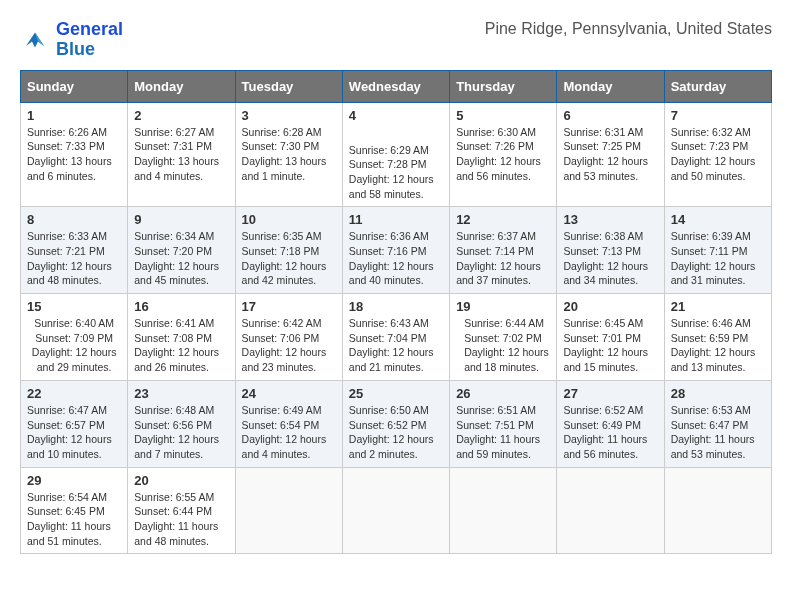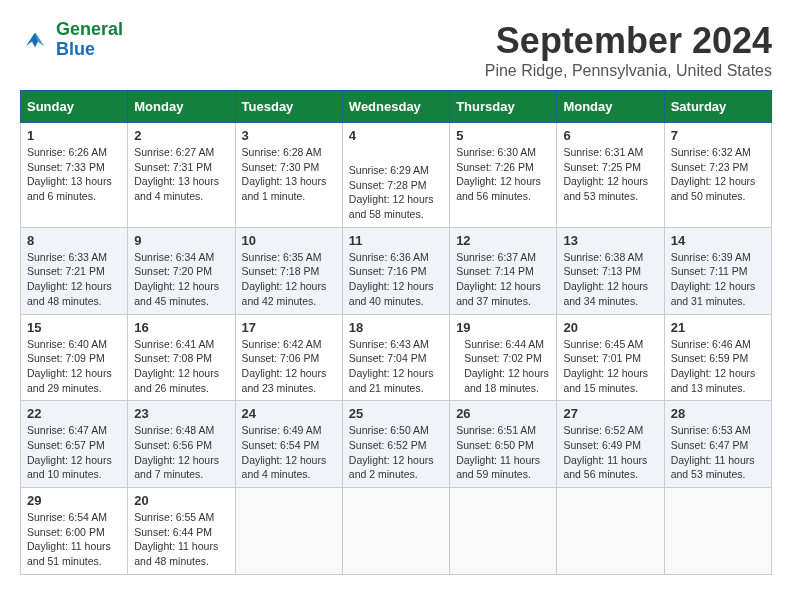--- a/index.html
+++ b/index.html
@@ -22,21 +22,21 @@
       gap: 6px;
     }
     .logo-text {
       display: flex;
       flex-direction: column;
       line-height: 1.1;
     }
     .logo-text .general {
       font-size: 18px;
       font-weight: bold;
-      color: #15803d;
+      color: #1d4ed8;
     }
     .logo-text .blue {
       font-size: 18px;
       font-weight: bold;
       color: #1a6fb5;
     }
     .logo-bird {
       width: 30px;
       height: 30px;
     }
@@ -51,21 +51,21 @@
     .location {
       font-size: 16px;
       color: #555;
     }
     .calendar {
       width: 100%;
       border-collapse: collapse;
       border: 1px solid #ccc;
     }
     .calendar th {
-      background-color: #15803d;
+      background-color: #737373;
       color: white;
       padding: 8px 6px;
       text-align: left;
       font-size: 13px;
       font-weight: bold;
       border: 1px solid #1560a0;
     }
     .calendar td {
       border: 1px solid #ccc;
       padding: 5px 6px;
@@ -104,21 +104,20 @@
     <svg class="logo-bird" viewBox="0 0 40 40">
       <polygon points="8,28 20,10 32,28 24,22 20,30 16,22" fill="#1a6fb5"></polygon>
       <polygon points="20,10 32,28 24,22" fill="#3a9fd5"></polygon>
     </svg>
     <div class="logo-text">
       <span class="general">General</span>
       <span class="blue">Blue</span>
     </div>
   </div>
   <div class="title-section">
-    <div class="month-title">September 2024</div>
     <div class="location">Pine Ridge, Pennsylvania, United States</div>
   </div>
 </div>
 
 <table class="calendar">
   <thead>
     <tr>
     <th>Sunday</th>
         <th>Monday</th>
         <th>Tuesday</th>
@@ -227,21 +226,21 @@
           <span class="day-number">14</span>
           <div class="day-info" style="white-space: pre-line;">Sunrise: 6:39 AM
 Sunset: 7:11 PM
 Daylight: 12 hours
 and 31 minutes.</div>
         </td>
       </tr>
       <tr>
         <td>
           <span class="day-number">15</span>
-          <div class="day-info" style="white-space: pre-line;">Sunrise: 6:40 AM
+          <div class="day-info" style="white-space: pre-line; text-align: center;">Sunrise: 6:40 AM
 Sunset: 7:09 PM
 Daylight: 12 hours
 and 29 minutes.</div>
         </td>
         <td>
           <span class="day-number">16</span>
           <div class="day-info" style="white-space: pre-line;">Sunrise: 6:41 AM
 Sunset: 7:08 PM
 Daylight: 12 hours
 and 26 minutes.</div>
@@ -307,21 +306,21 @@
         <td>
           <span class="day-number">25</span>
           <div class="day-info" style="white-space: pre-line;">Sunrise: 6:50 AM
 Sunset: 6:52 PM
 Daylight: 12 hours
 and 2 minutes.</div>
         </td>
         <td>
           <span class="day-number">26</span>
           <div class="day-info" style="white-space: pre-line;">Sunrise: 6:51 AM
-Sunset: 6:50 PM
+Sunset: 7:51 PM
 Daylight: 11 hours
 and 59 minutes.</div>
         </td>
         <td>
           <span class="day-number">27</span>
           <div class="day-info" style="white-space: pre-line;">Sunrise: 6:52 AM
 Sunset: 6:49 PM
 Daylight: 11 hours
 and 56 minutes.</div>
         </td>
@@ -330,21 +329,21 @@
           <div class="day-info" style="white-space: pre-line;">Sunrise: 6:53 AM
 Sunset: 6:47 PM
 Daylight: 11 hours
 and 53 minutes.</div>
         </td>
       </tr>
       <tr>
         <td>
           <span class="day-number">29</span>
           <div class="day-info" style="white-space: pre-line;">Sunrise: 6:54 AM
-Sunset: 6:00 PM
+Sunset: 6:45 PM
 Daylight: 11 hours
 and 51 minutes.</div>
         </td>
         <td>
           <span class="day-number">20</span>
           <div class="day-info" style="white-space: pre-line;">Sunrise: 6:55 AM
 Sunset: 6:44 PM
 Daylight: 11 hours
 and 48 minutes.</div>
         </td>

